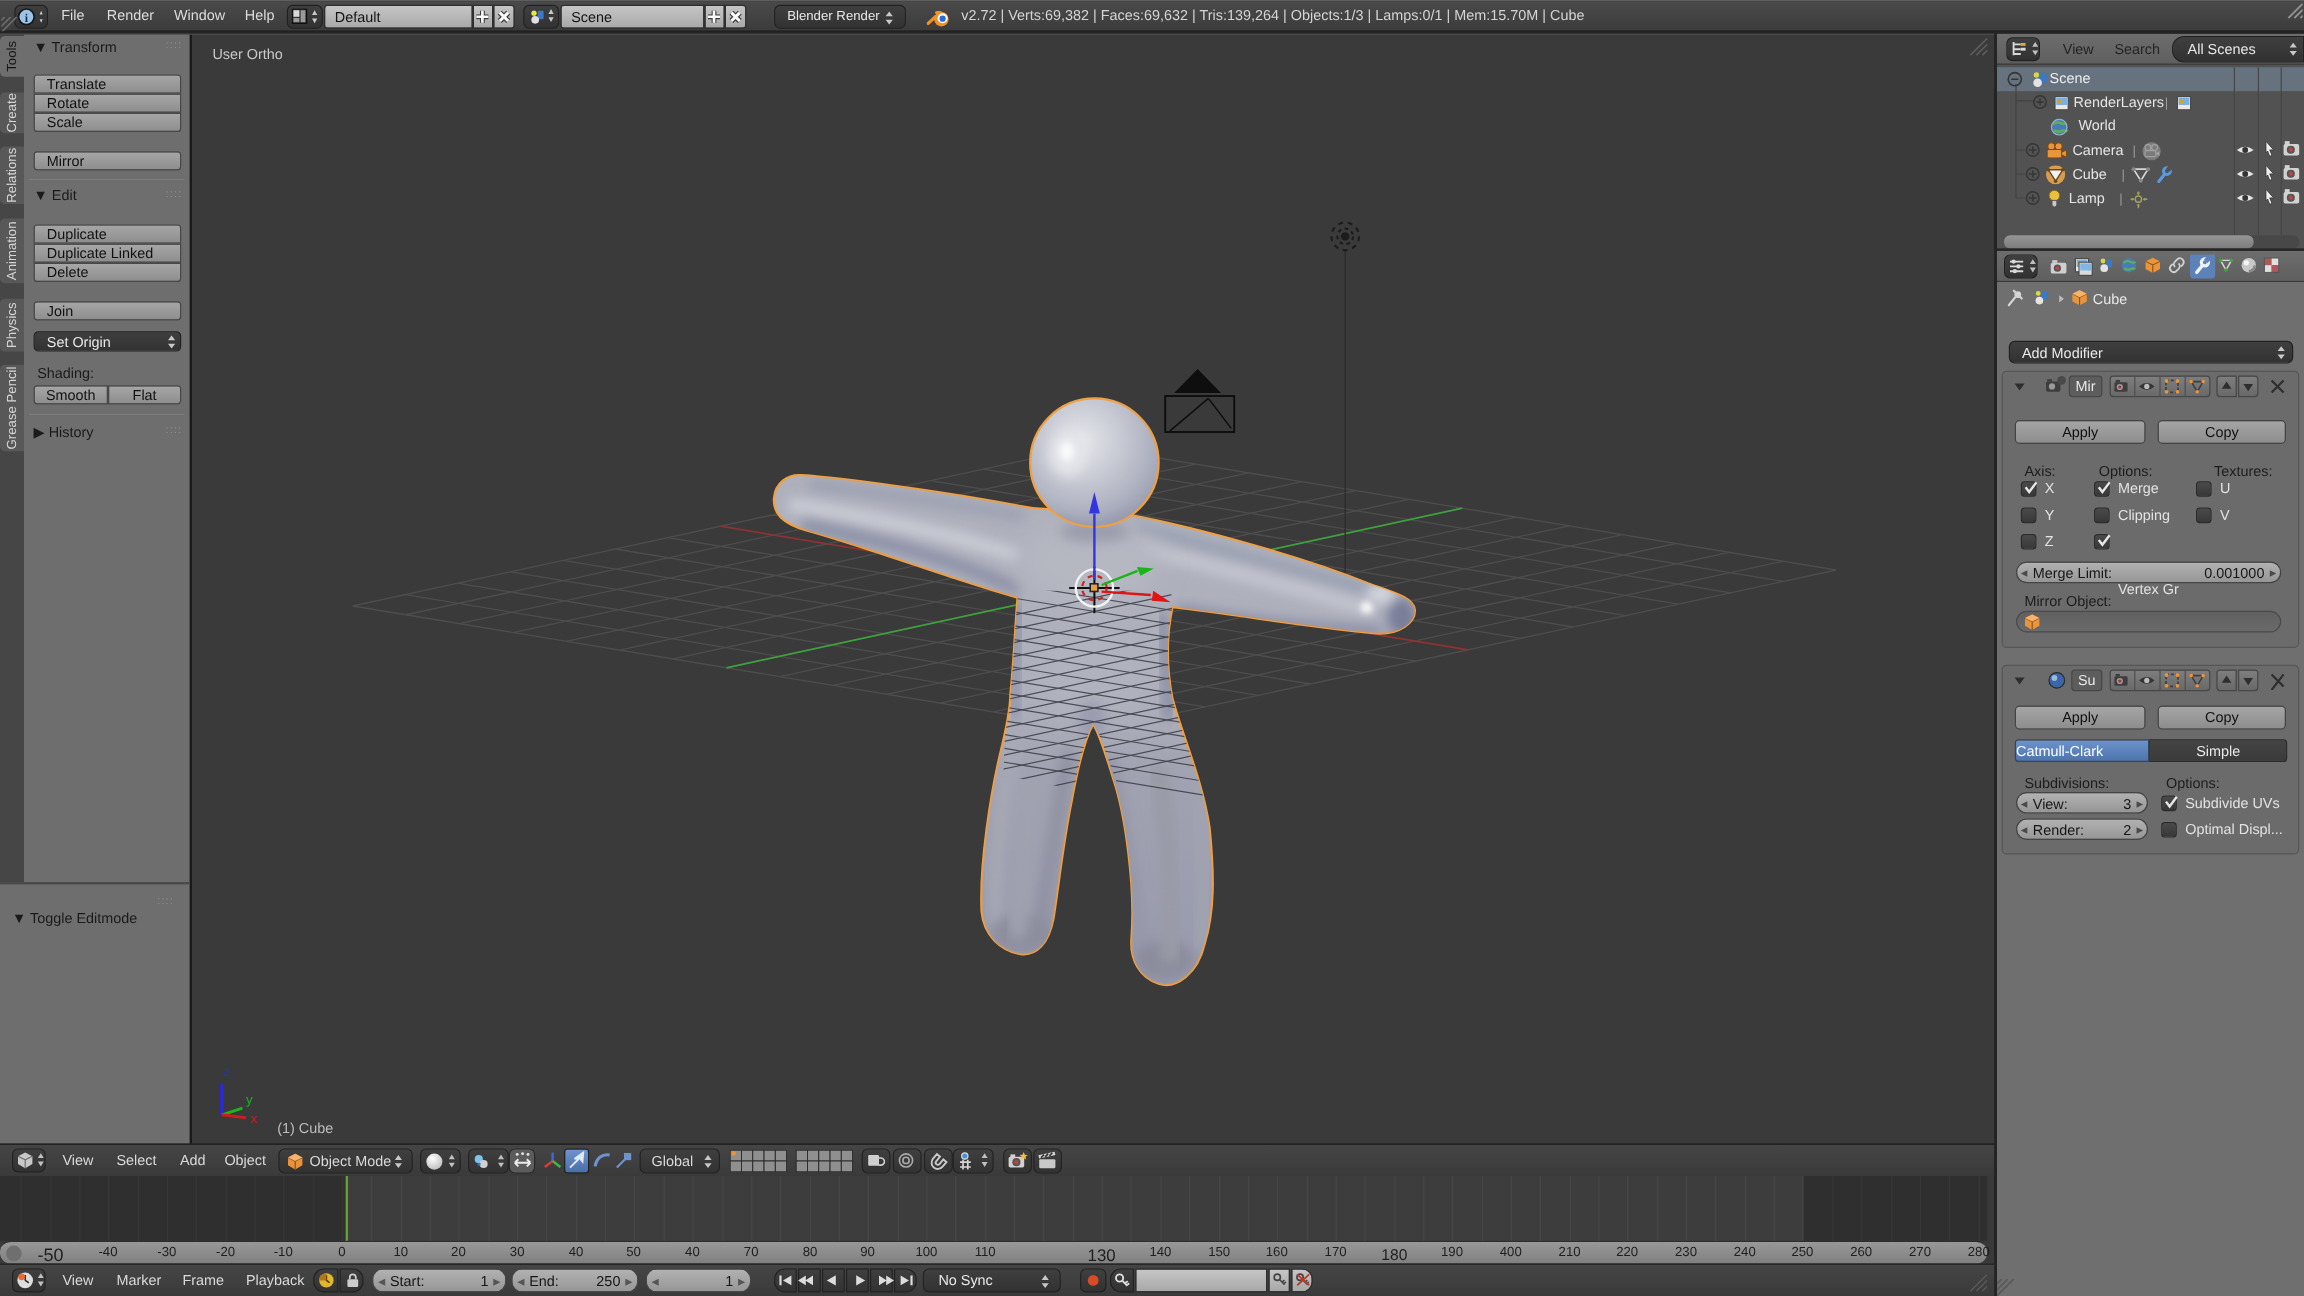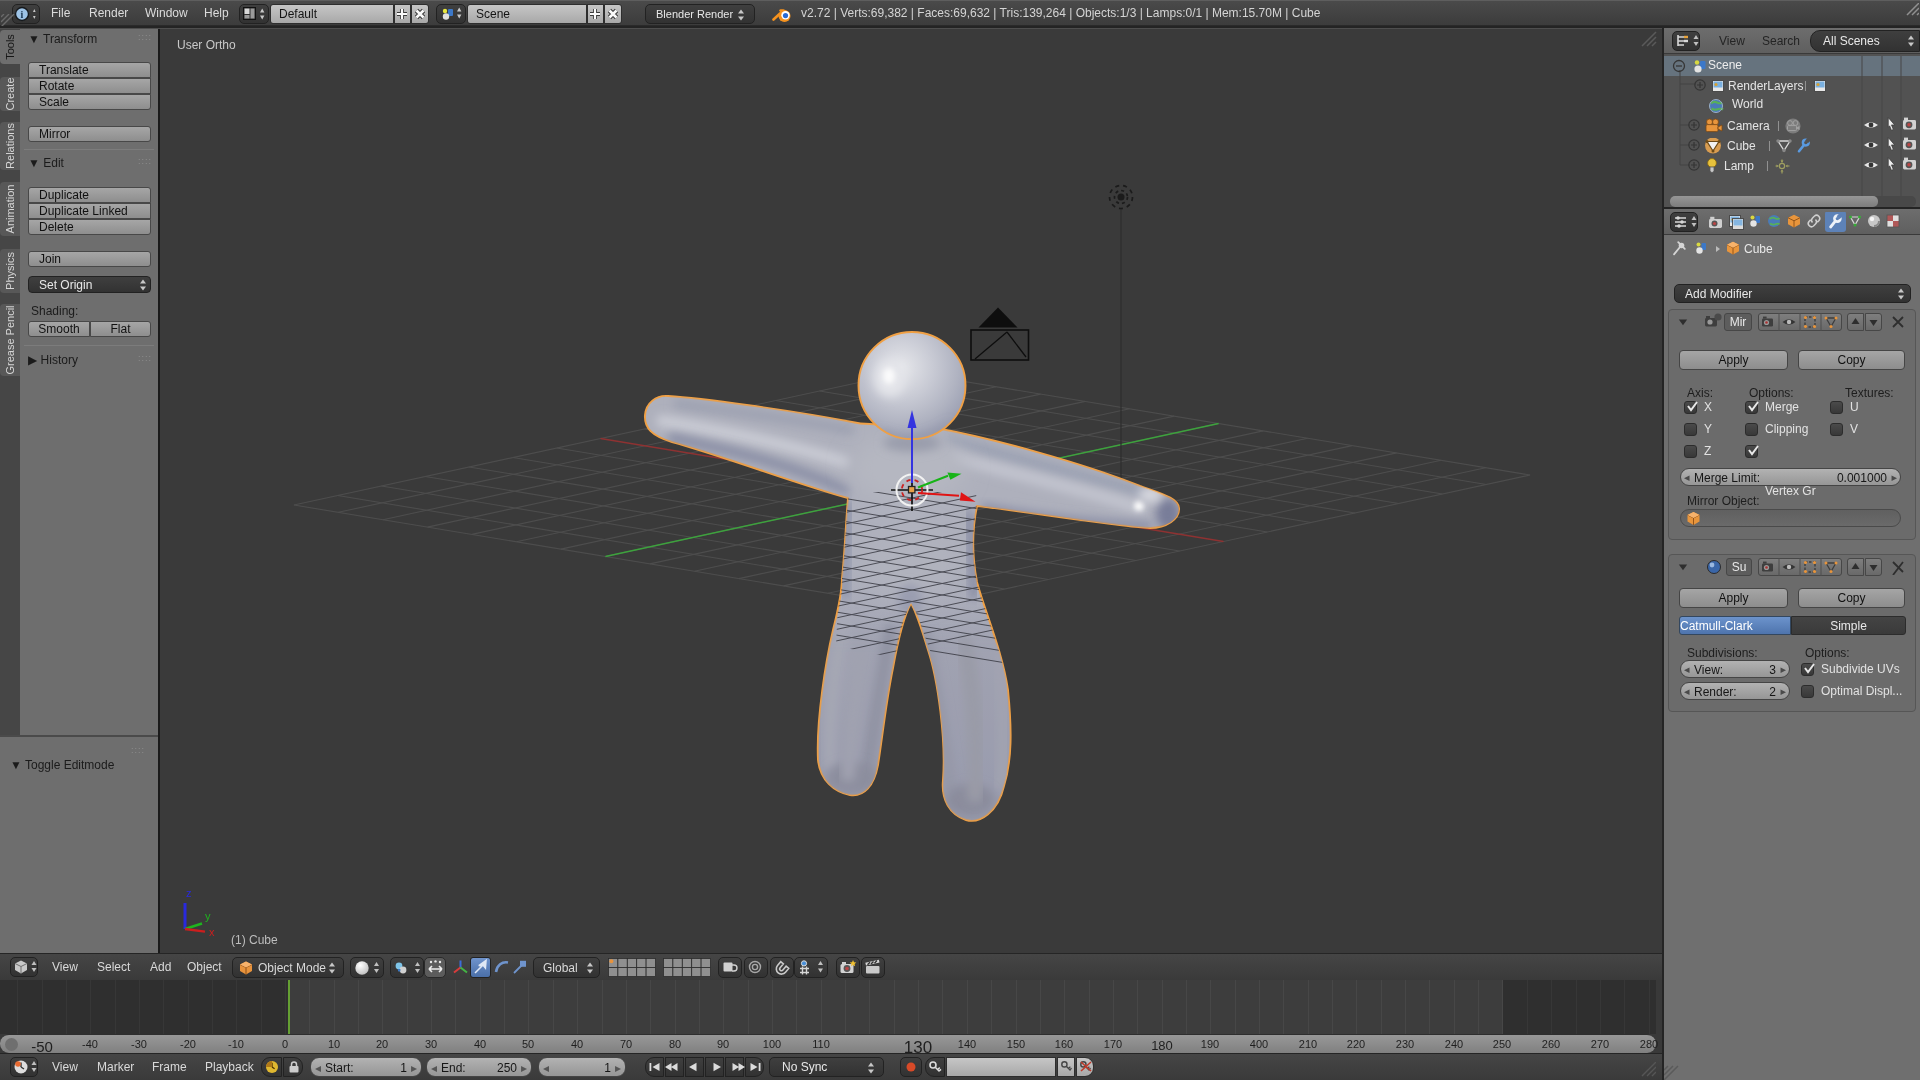--- a/index.html
+++ b/index.html
@@ -594,21 +594,21 @@
       <span style="position:absolute; left:411px; top:3px; width:40px; text-align:center; font-size:11px; color:#1f1f1f;">30</span>
       <span style="position:absolute; left:460px; top:3px; width:40px; text-align:center; font-size:11px; color:#1f1f1f;">40</span>
       <span style="position:absolute; left:508px; top:3px; width:40px; text-align:center; font-size:11px; color:#1f1f1f;">50</span>
       <span style="position:absolute; left:557px; top:3px; width:40px; text-align:center; font-size:11px; color:#1f1f1f;">40</span>
       <span style="position:absolute; left:606px; top:3px; width:40px; text-align:center; font-size:11px; color:#1f1f1f;">70</span>
       <span style="position:absolute; left:655px; top:3px; width:40px; text-align:center; font-size:11px; color:#1f1f1f;">80</span>
       <span style="position:absolute; left:703px; top:3px; width:40px; text-align:center; font-size:11px; color:#1f1f1f;">90</span>
       <span style="position:absolute; left:752px; top:3px; width:40px; text-align:center; font-size:11px; color:#1f1f1f;">100</span>
       <span style="position:absolute; left:801px; top:3px; width:40px; text-align:center; font-size:11px; color:#1f1f1f;">110</span>
       <span style="position:absolute; left:849px; top:3px; width:40px; text-align:center; font-size:11px; color:#1f1f1f;margin-top:26px;">120</span>
-      <span style="position:absolute; left:898px; top:3px; width:40px; text-align:center; font-size:17px; color:#1f1f1f;">130</span>
+      <span style="position:absolute; left:898px; top:3px; width:40px; text-align:center; font-size:14px; color:#1f1f1f;">130</span>
       <span style="position:absolute; left:947px; top:3px; width:40px; text-align:center; font-size:11px; color:#1f1f1f;">140</span>
       <span style="position:absolute; left:996px; top:3px; width:40px; text-align:center; font-size:11px; color:#1f1f1f;">150</span>
       <span style="position:absolute; left:1044px; top:3px; width:40px; text-align:center; font-size:11px; color:#1f1f1f;">160</span>
       <span style="position:absolute; left:1093px; top:3px; width:40px; text-align:center; font-size:11px; color:#1f1f1f;">170</span>
       <span style="position:absolute; left:1142px; top:3px; width:40px; text-align:center; font-size:13px; color:#1f1f1f;">180</span>
       <span style="position:absolute; left:1190px; top:3px; width:40px; text-align:center; font-size:11px; color:#1f1f1f;">190</span>
       <span style="position:absolute; left:1239px; top:3px; width:40px; text-align:center; font-size:11px; color:#1f1f1f;">400</span>
       <span style="position:absolute; left:1288px; top:3px; width:40px; text-align:center; font-size:11px; color:#1f1f1f;">210</span>
       <span style="position:absolute; left:1336px; top:3px; width:40px; text-align:center; font-size:11px; color:#1f1f1f;">220</span>
       <span style="position:absolute; left:1385px; top:3px; width:40px; text-align:center; font-size:11px; color:#1f1f1f;">230</span>

